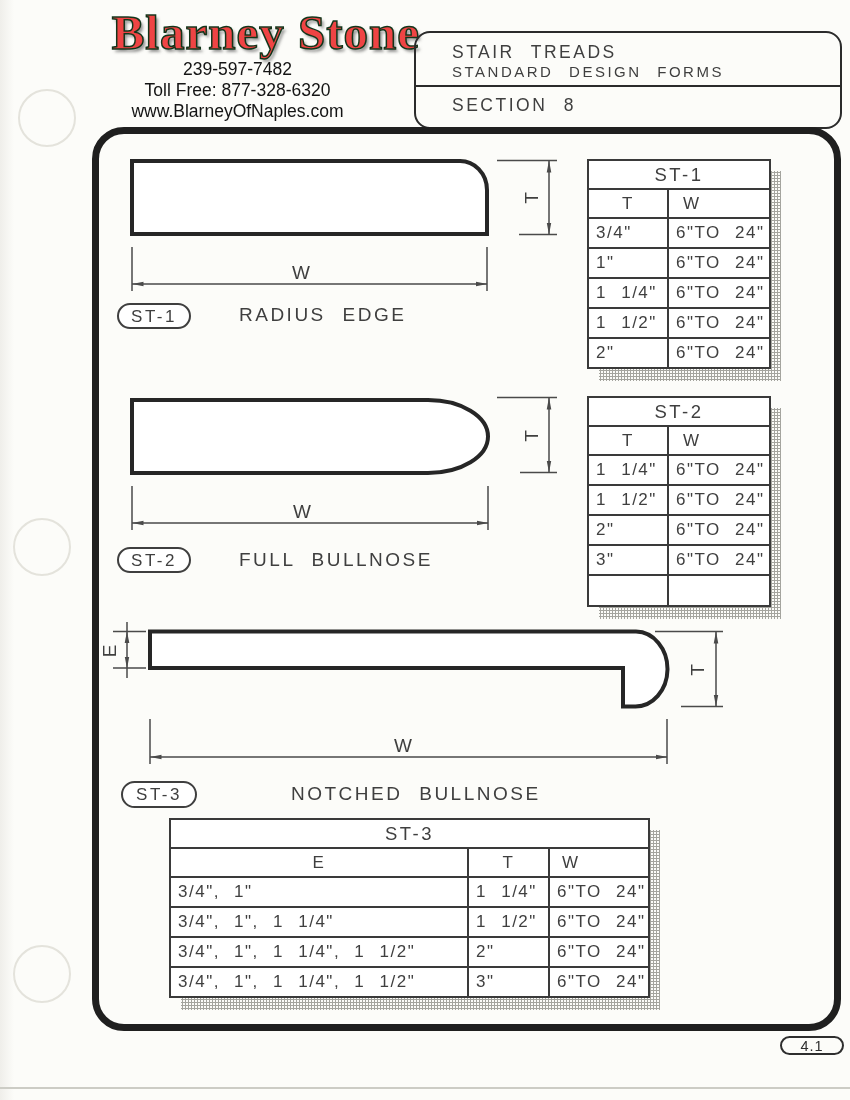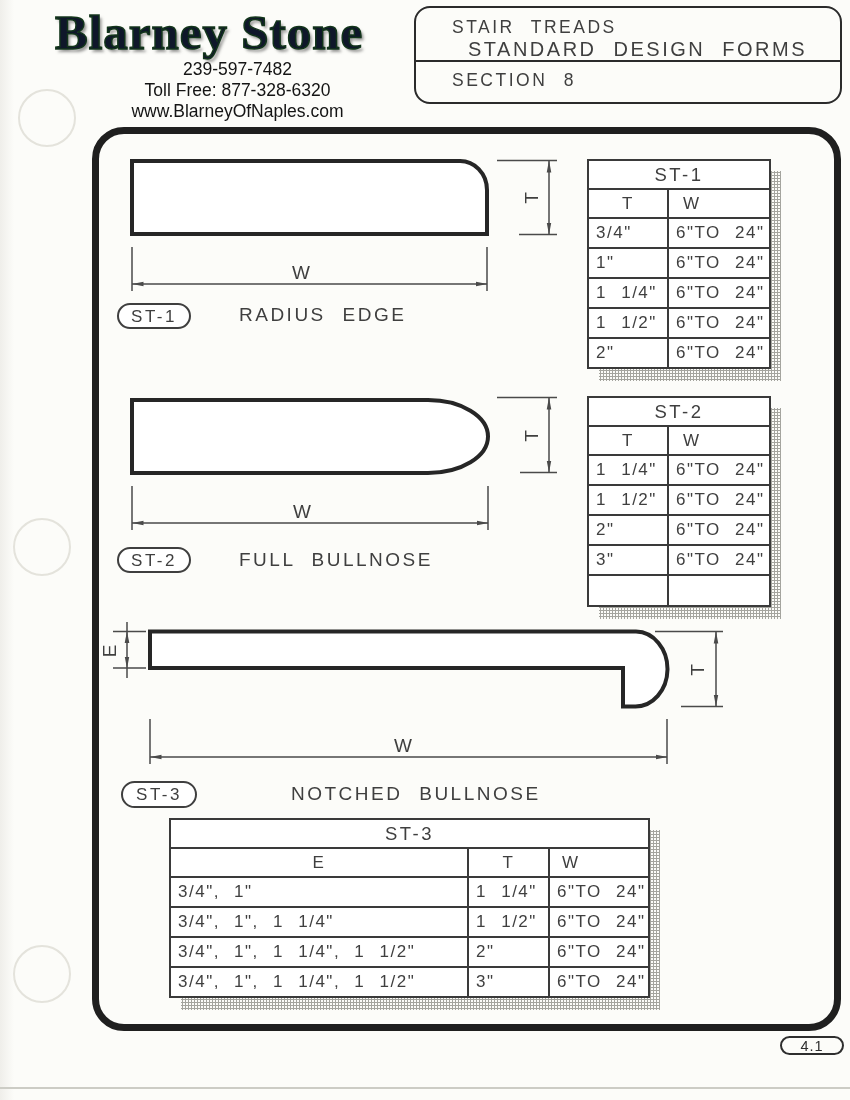--- a/index.html
+++ b/index.html
@@ -5,33 +5,33 @@
   html,body{margin:0;padding:0;}
   body{width:850px;height:1100px;background:#fcfcf9;position:relative;
        font-family:"Liberation Sans",sans-serif;overflow:hidden;}
   .abs{position:absolute;}
   
   .left-strip{left:0;top:0;width:14px;height:1100px;
     background:linear-gradient(90deg,#efeeea,rgba(252,252,249,0));}
   .bottom-line{left:0;top:1087px;width:850px;height:2px;background:#ccccc5;}
   .hole{width:54px;height:54px;border:2px solid #e4e3dc;border-radius:50%;}
   
-  .logo{left:55px;top:4px;width:365px;text-align:left;
+  .logo{left:55px;top:4px;width:365px;text-align:right;
     font-family:"Liberation Serif",serif;font-weight:700;font-size:49px;
-    color:#0f172a;-webkit-text-stroke:1.5px #12351a;
+    color:#ef4444;-webkit-text-stroke:1.5px #12351a;
     text-shadow:2.5px 3px 3px rgba(70,70,70,.55);letter-spacing:1px;}
   .hdr-line{left:55px;width:365px;text-align:center;font-size:17.5px;color:#141414;}
   
   .cad{font-family:"Liberation Sans",sans-serif;color:#3f3f3f;
        letter-spacing:2.5px;word-spacing:9px;}
   
-  .title-box{left:414px;top:6px;width:424px;height:94px;
+  .title-box{left:414px;top:31px;width:424px;height:94px;
     border:2.5px solid #2b2b2b;border-radius:16px;background:transparent;}
   .title-box .l1{left:36px;top:9px;font-size:17.5px;}
-  .title-box .l2{left:36px;top:30px;font-size:20px;margin-left:16px;}
+  .title-box .l2{left:36px;top:30px;font-size:15px;}
   .title-box .divider{left:0;top:52px;width:100%;height:2px;background:#2b2b2b;}
   .title-box .l3{left:36px;top:62px;font-size:17.5px;}
   
   .main-border{left:92px;top:127px;width:749px;height:904px;
     border:7px solid #1f1f1f;border-radius:32px;box-sizing:border-box;}
   
   svg.draw{left:0;top:0;pointer-events:none;}
   .shape{fill:#ffffff;stroke:#262626;stroke-width:4;}
   .dim{stroke:#4a4a4a;stroke-width:1.5;fill:none;}
   .dim-txt{font-family:"Liberation Sans",sans-serif;font-size:19px;fill:#3f3f3f;

